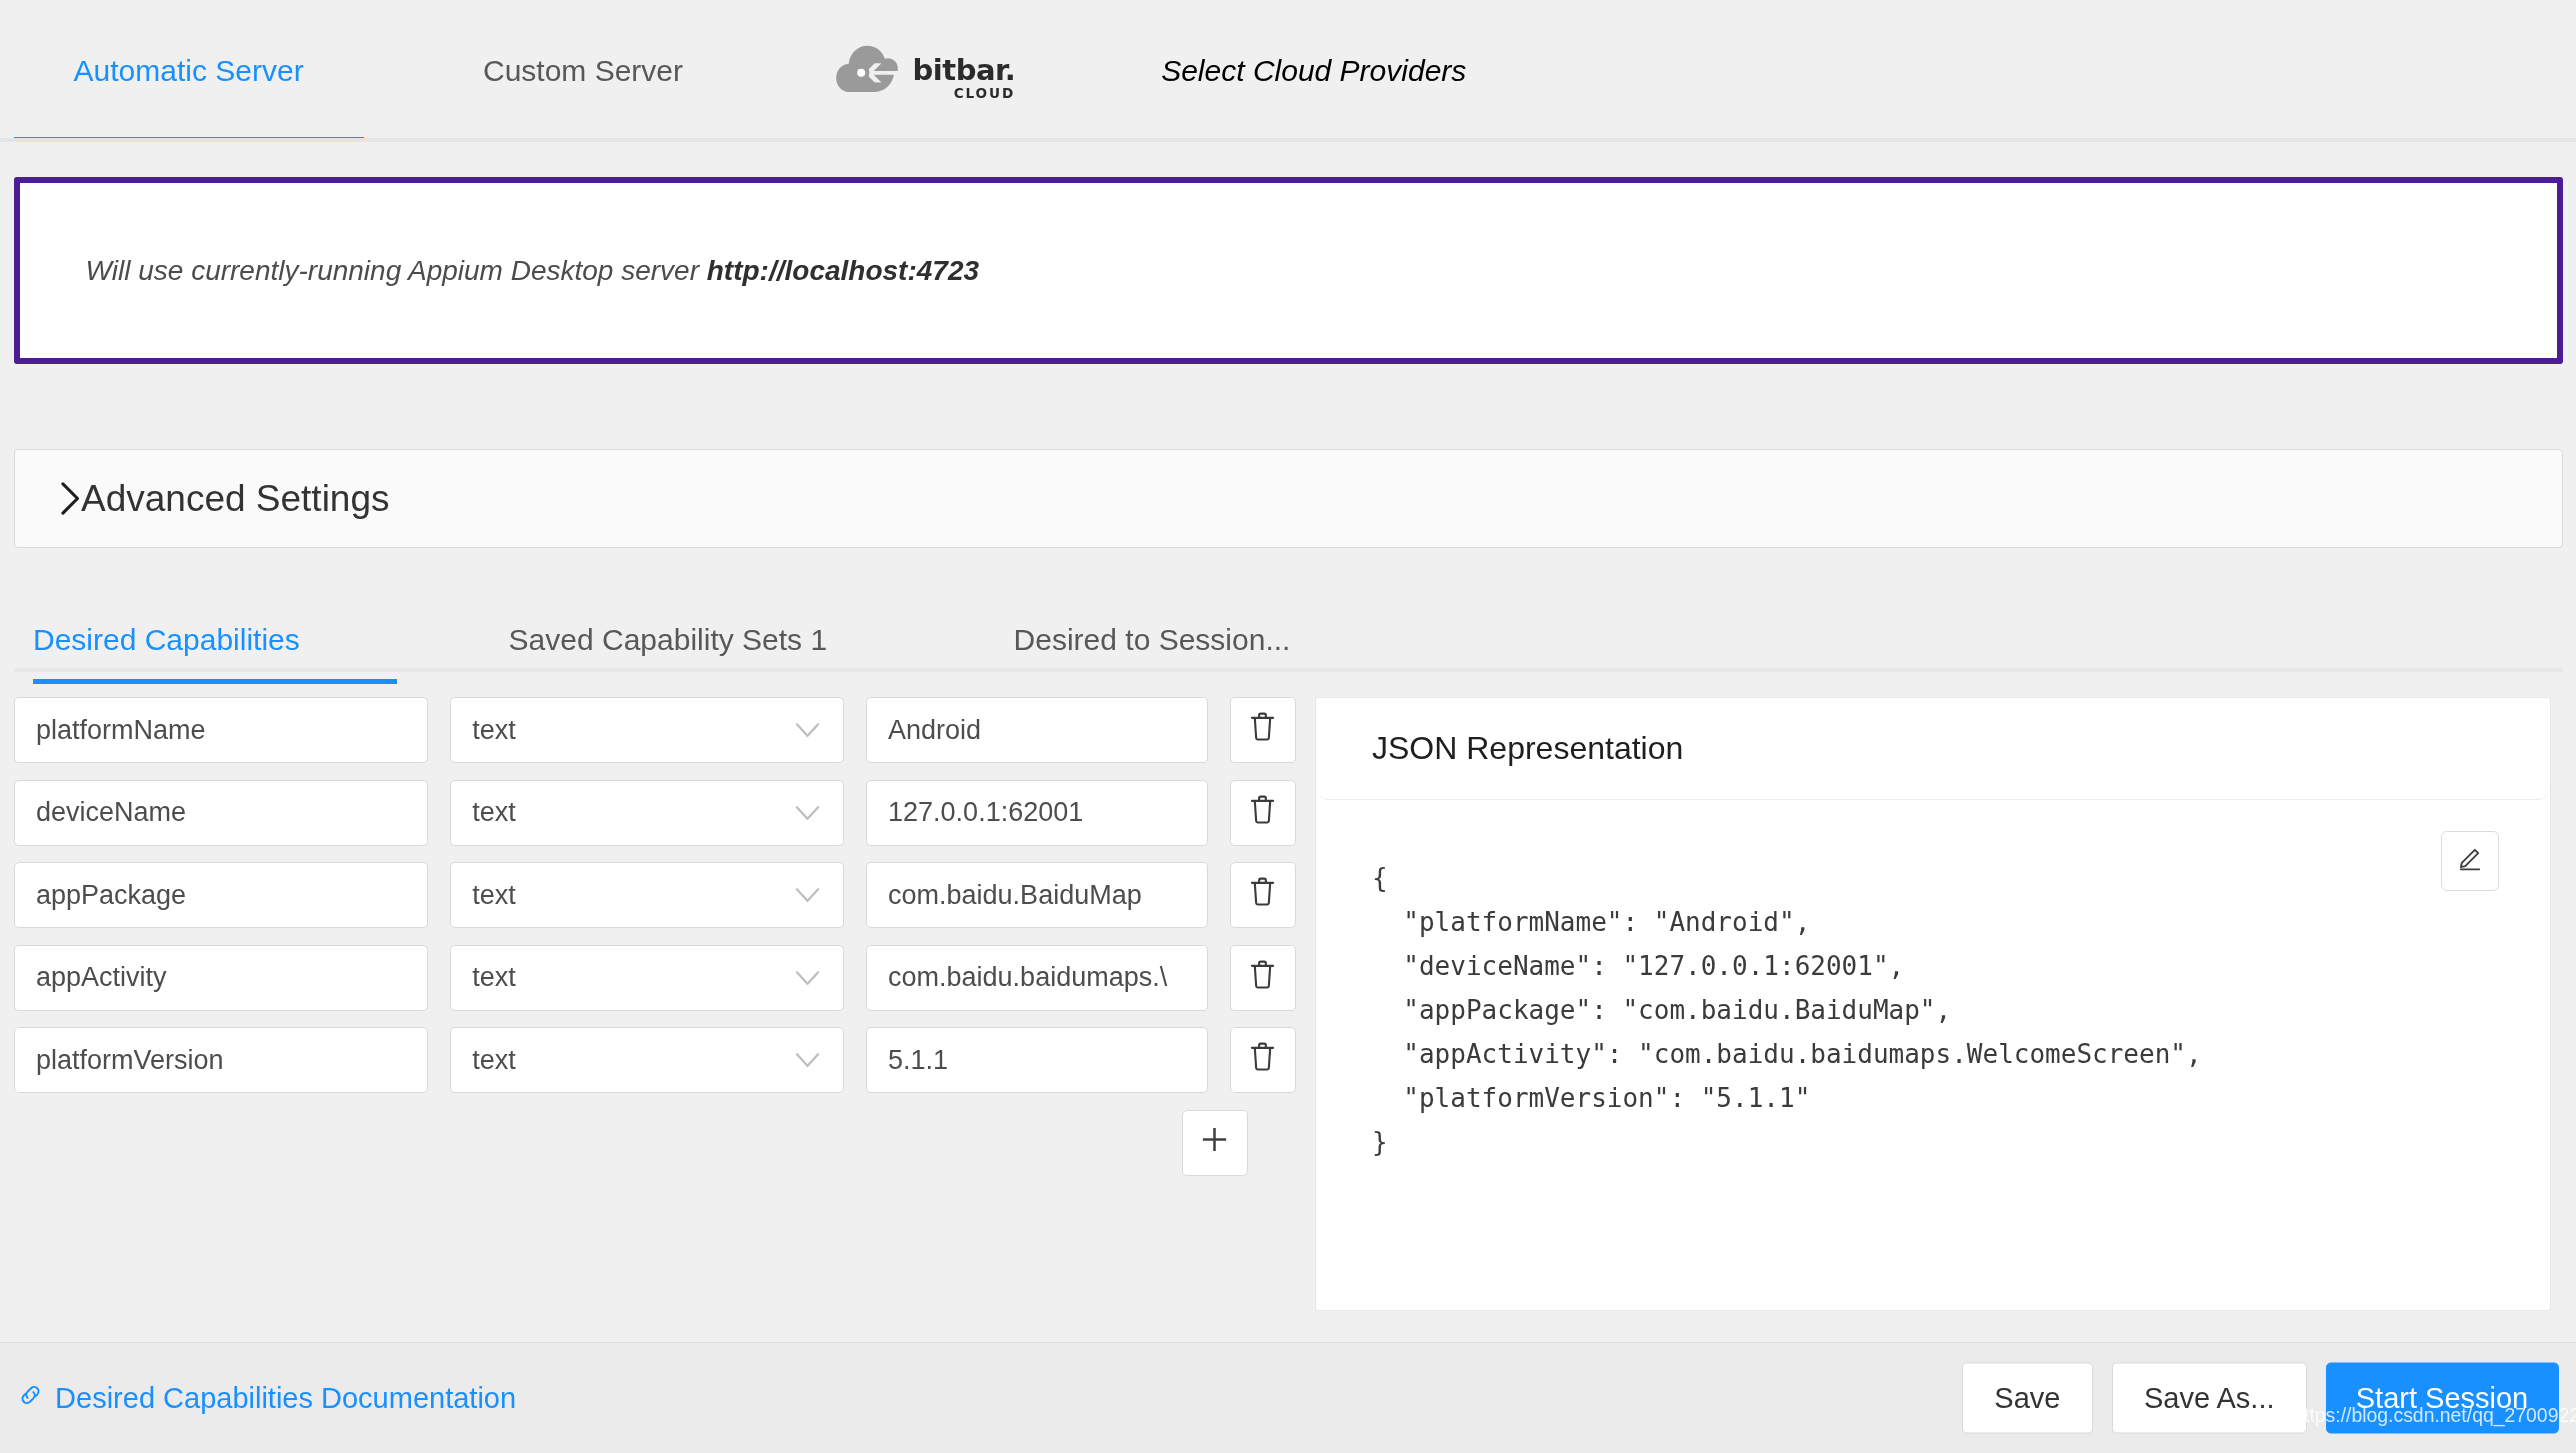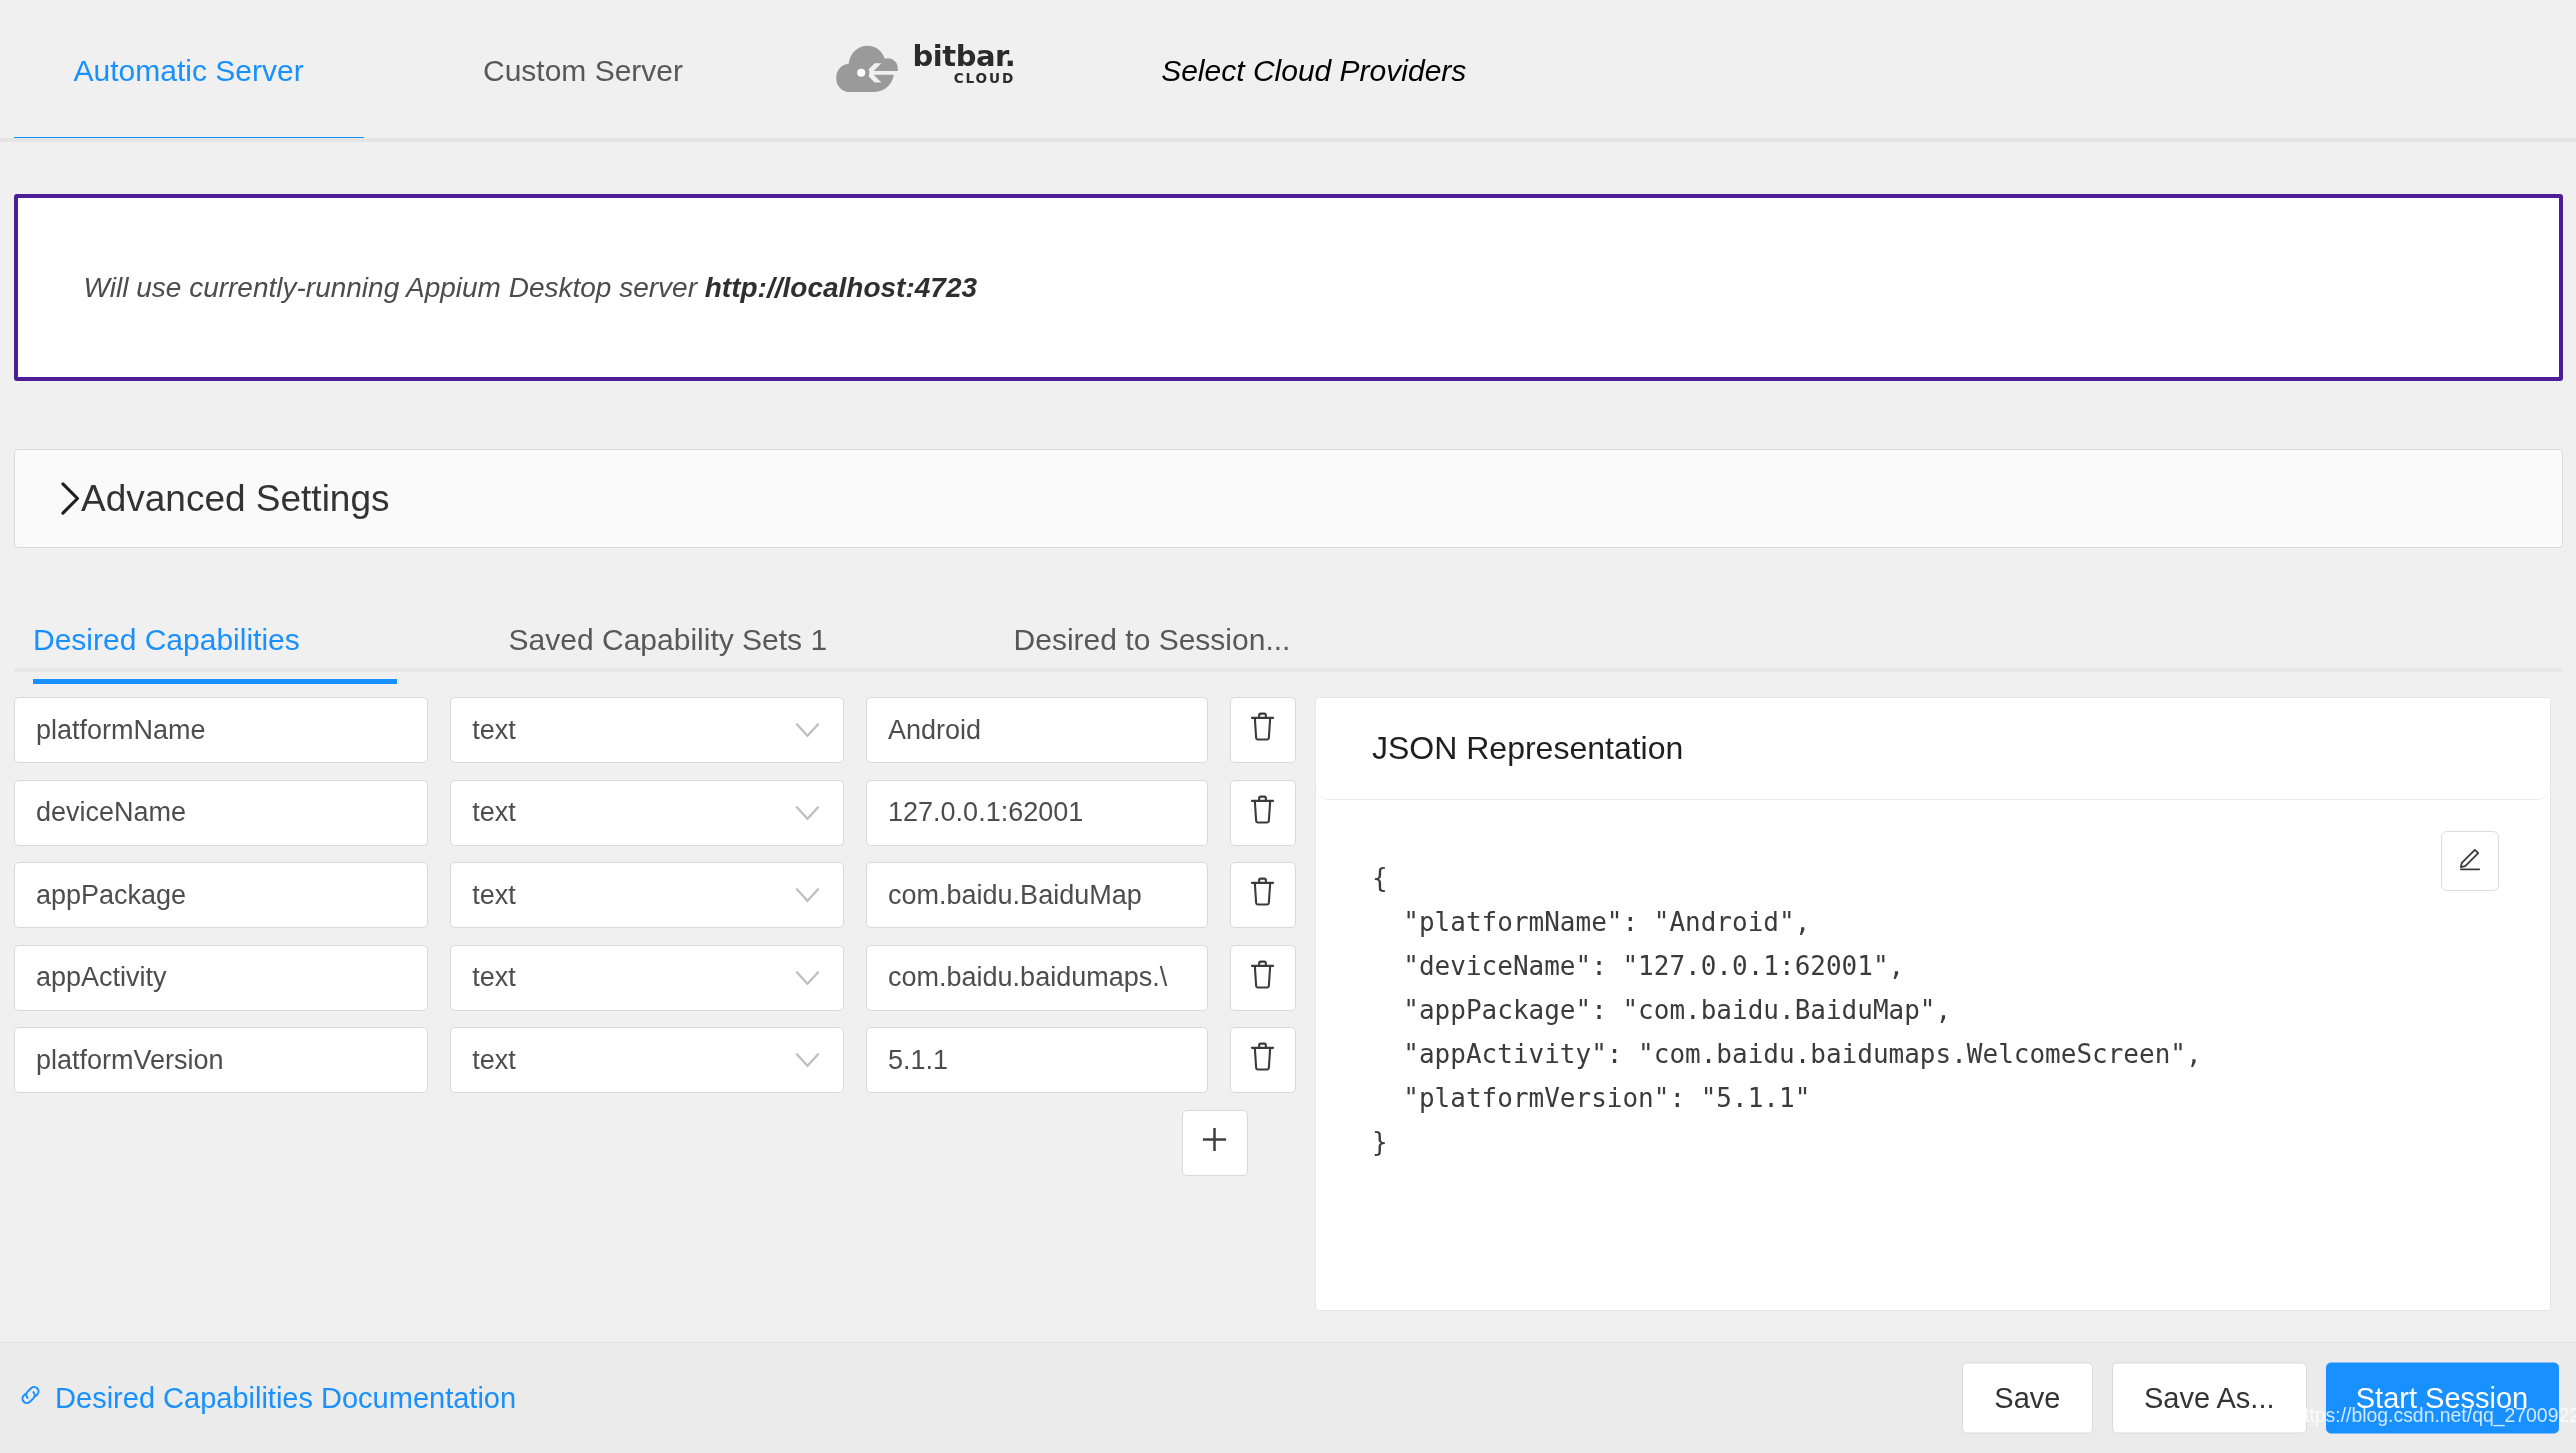--- a/index.html
+++ b/index.html
@@ -59,21 +59,21 @@
   #tab-cloud-providers  { left: 835px; width: 797px; padding-left: 0; }
 
   #tab-cloud-providers .cloud-inner {
     display: flex;
     align-items: center;
     gap: 146px;
     width: 100%;
   }
   #bitbar-logo-wrap {
     display: flex;
-    align-items: flex-start;
+    align-items: flex-end;
     gap: 13.6px;
     flex: 0 0 auto;
   }
   #bitbar-cloud-icon { flex: 0 0 auto; }
   #bitbar-wordmark {
     display: flex;
     flex-direction: column;
     align-items: flex-end;
     line-height: 1;
   }
@@ -99,23 +99,22 @@
     white-space: nowrap;
   }
 
   
   #server-info-panel {
     position: absolute;
     top: 177px; left: 13.6px;
     width: 2549px;
     height: 187px;
     background: #ffffff;
-    border: 4px solid #4c1d95;
+    border: 6px solid #4c1d95;
     border-radius: 2.9px;
-    margin-top: 17px;
   }
   #server-info-text {
     position: absolute;
     top: 50%; left: 66px;
     transform: translateY(-50%);
     font-style: italic;
     font-size: 28px;
     color: #4c4c4c;
     white-space: nowrap;
   }

